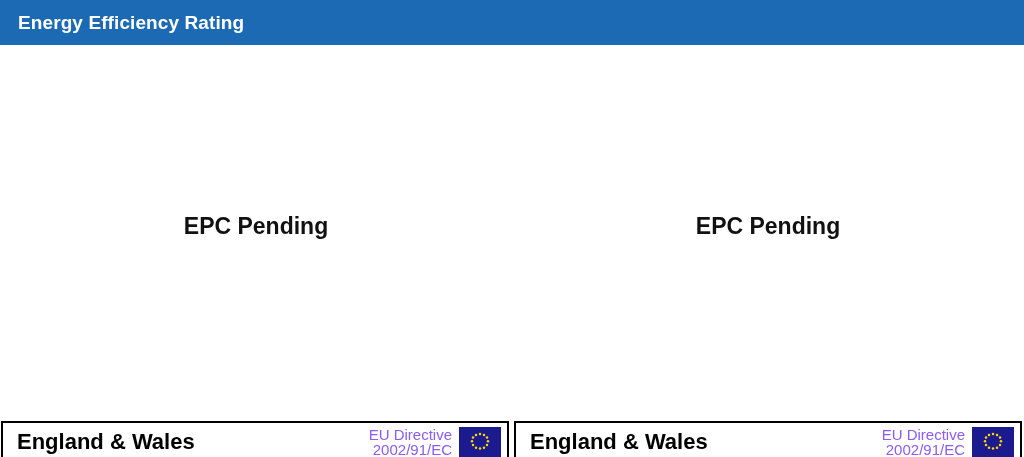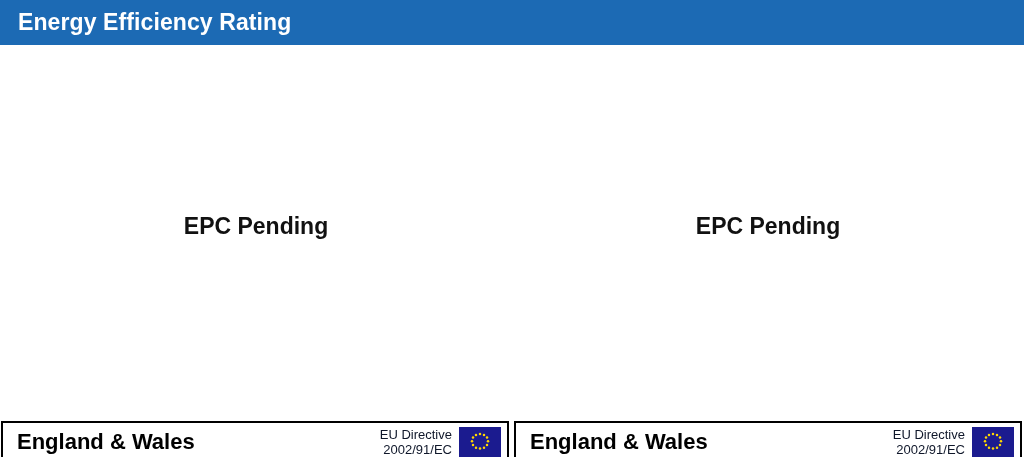--- a/index.html
+++ b/index.html
@@ -31,21 +31,21 @@
     display: flex;
   }
   .header-cell {
     width: 512px;
     height: 45px;
     display: flex;
     align-items: center;
   }
   .header-title {
     color: #ffffff;
-    font-size: 23px;
+    font-size: 19px;
     font-weight: bold;
     letter-spacing: 0.1px;
     white-space: nowrap;
   }
   .header-cell.left .header-title {
     margin-left: 18px;
   }
   .header-cell.right .header-title {
     margin-left: 14px;
   }
@@ -107,23 +107,23 @@
     font-size: 22px;
     font-weight: bold;
     color: #000000;
     margin-left: 14px;
     white-space: nowrap;
     flex: 0 0 auto;
   }
   .footer-spacer { flex: 1 1 auto; }
 
   .directive-text {
-    font-size: 13px;
+    font-size: 15px;
     line-height: 15px;
-    color: #0f172a;
+    color: #8b5cf6;
     text-align: right;
     margin-right: 7px;
     white-space: nowrap;
     flex: 0 0 auto;
   }
 
   .eu-flag {
     position: relative;
     width: 42px;
     height: 30px;

